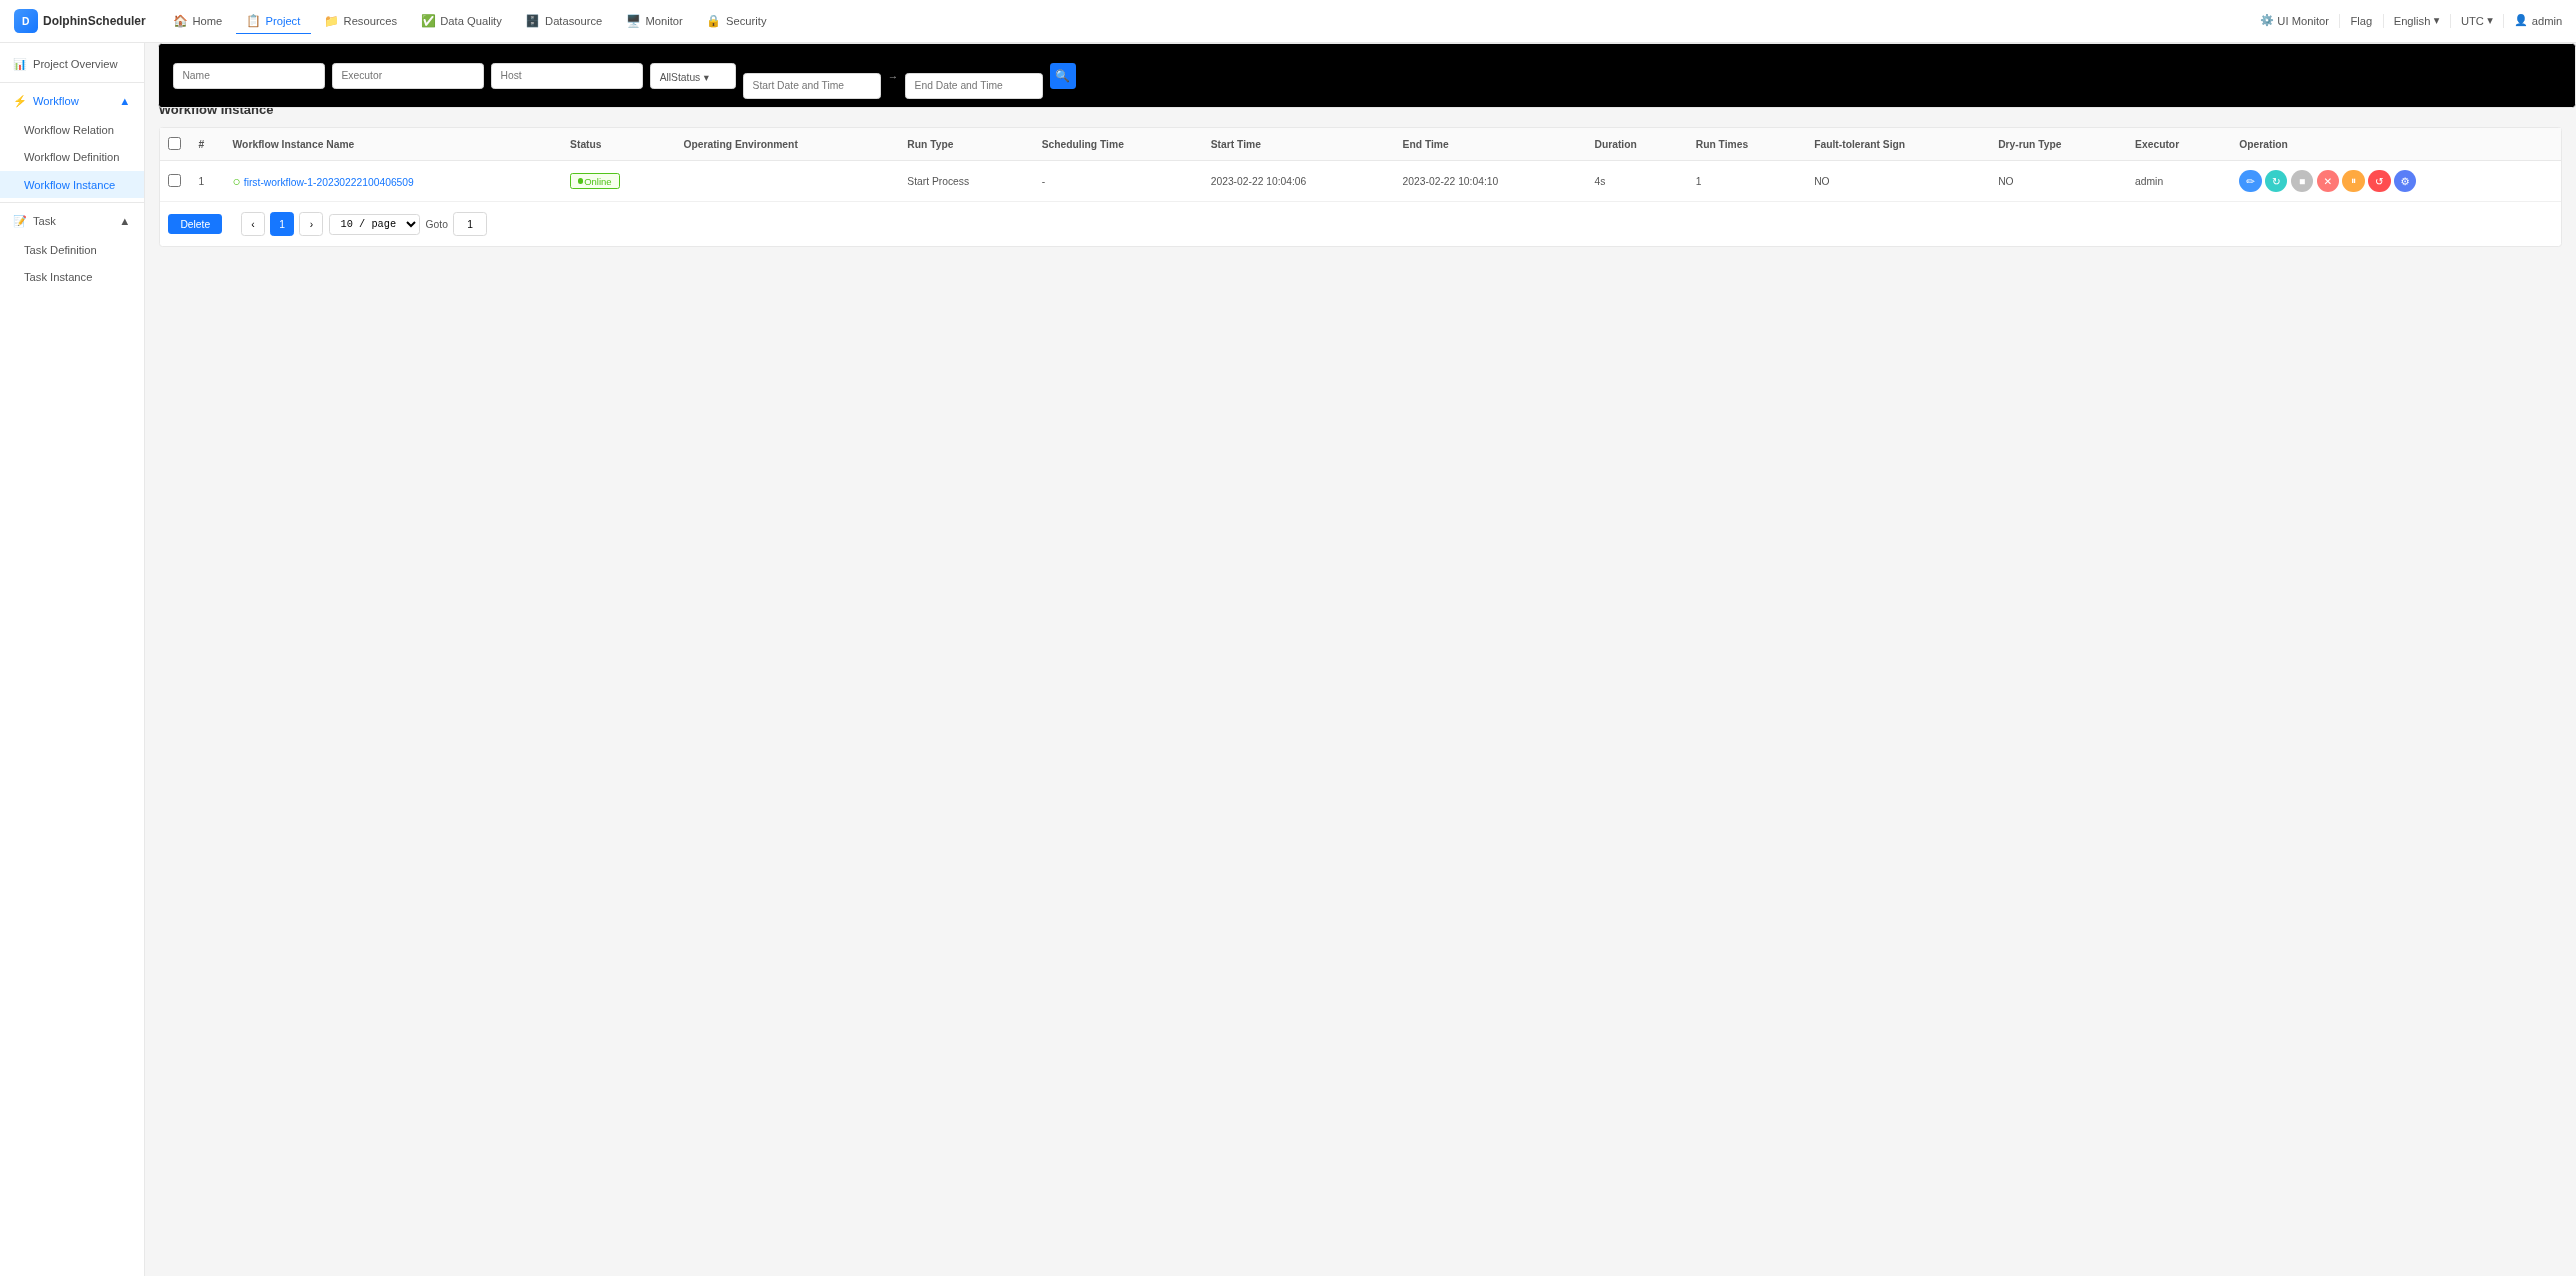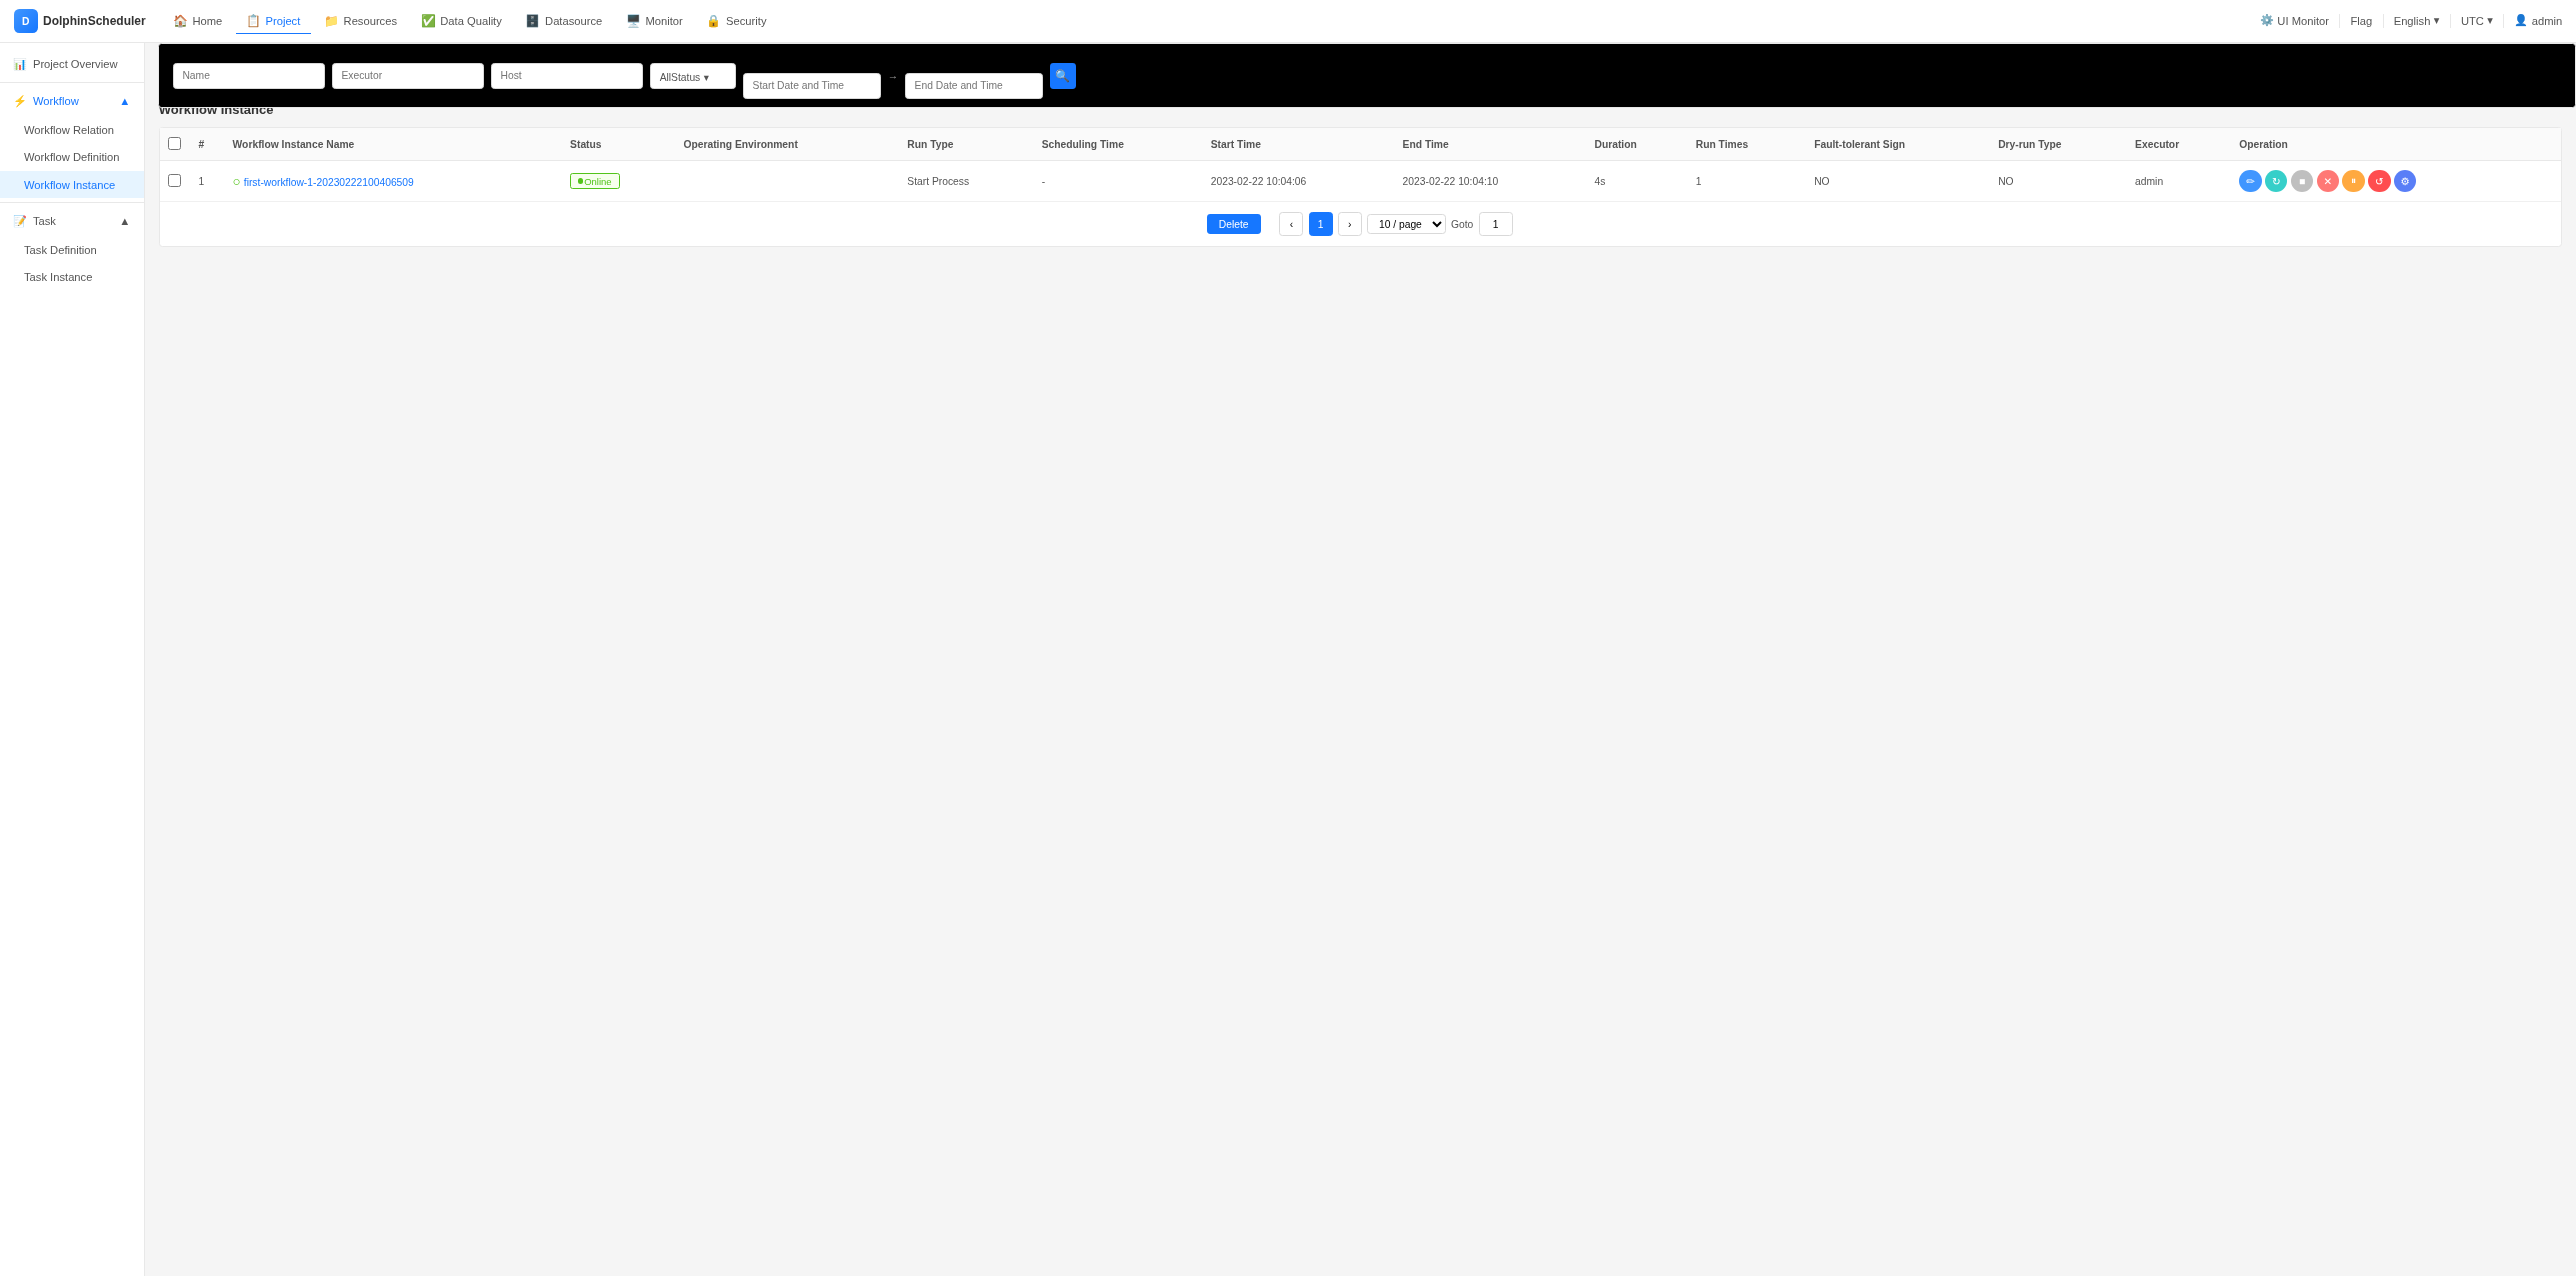--- a/index.html
+++ b/index.html
@@ -149,21 +149,21 @@
       justify-content: center; font-size: 10.3px;
     }
     .page-btn.active { background: #1677ff; color: #fff; border-color: #1677ff; }
     .goto-section { display: flex; align-items: center; gap: 5.2px; }
     .goto-input {
       width: 34px; height: 24px; border: 0.9px solid #d9d9d9; border-radius: 3.4px;
       text-align: center; font-size: 10.3px; outline: none;
     }
     .per-page-select {
       border: 0.9px solid #d9d9d9; border-radius: 3.4px; padding: 2.6px 6.9px;
-      font-size: 10.3px; outline: none; background: #fff;
+      font-size: 10.3px; outline: none; background: #fff; font-family: Liberation Mono, monospace;
     }
     th { position: relative; }
 
     
     .sidebar-divider { height: 0.9px; background: #e8e8e8; margin: 3.4px 0; }
   </style>
 </head>
 <body>
 
 <nav class="top-nav">
@@ -398,21 +398,21 @@
                   <button class="op-btn op-btn-delete" title="Delete" style="background:#ff7875;">✕</button>
                   <button class="op-btn op-btn-pause" title="Pause" style="background:#ffa940;">⏸</button>
                   <button class="op-btn op-btn-red" title="Recover" style="background:#ff4d4f;">↺</button>
                   <button class="op-btn op-btn-blue2" title="Gantt" style="background:#597ef7;">⚙</button>
                 </div>
               </td>
             </tr>
           </tbody>
         </table>
 
-        <div style="display:flex; align-items:center; justify-content:center;">
+        <div style="display:flex; align-items:center; justify-content:flex-start;">
           <button class="delete-btn">Delete</button>
           <div class="pagination">
             <button class="page-btn">
               <span>‹</span>
             </button>
             <button class="page-btn active">
               <span>1</span>
             </button>
             <button class="page-btn">
               <span>›</span>

